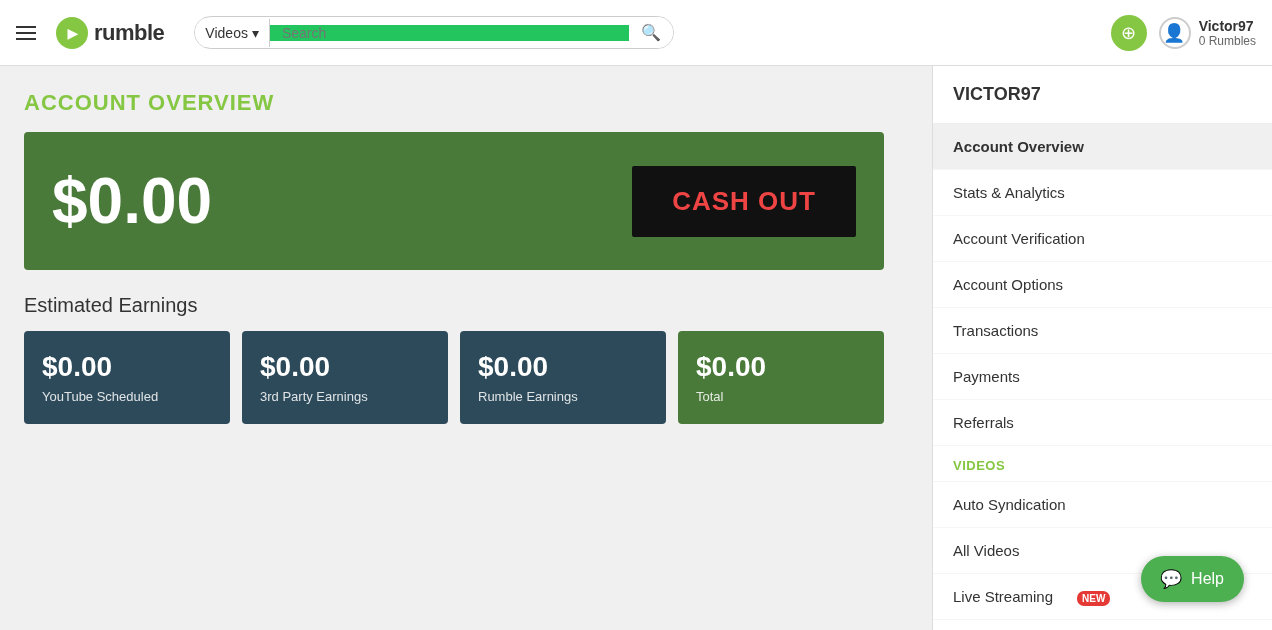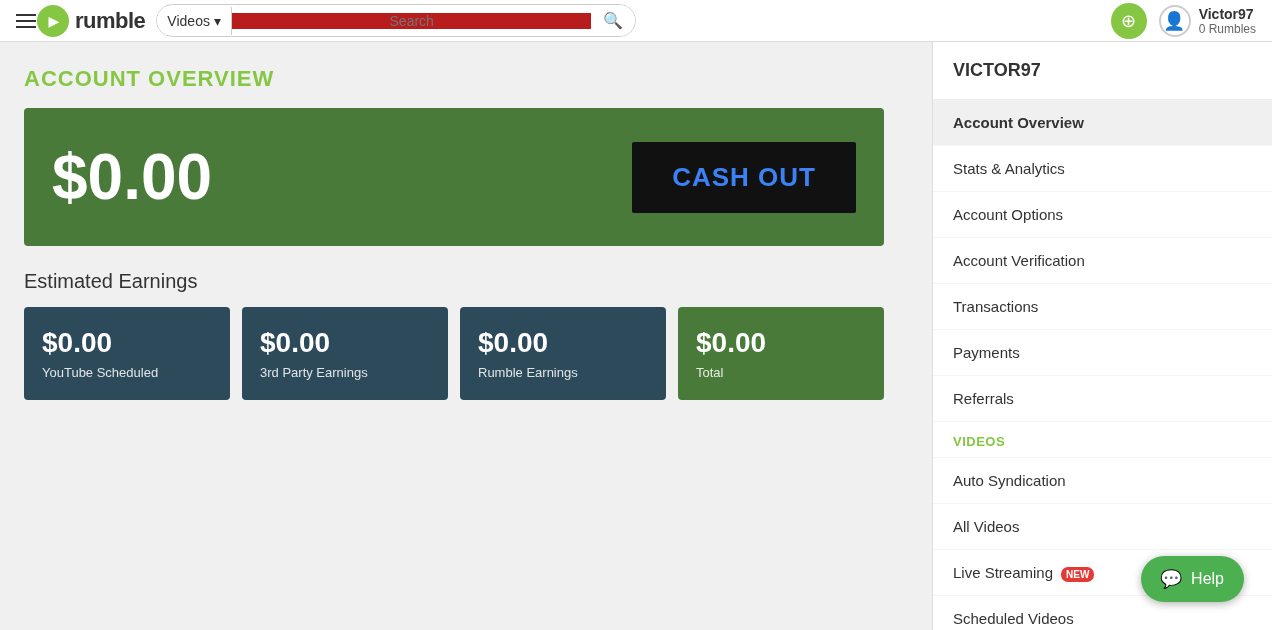--- a/index.html
+++ b/index.html
@@ -4,23 +4,23 @@
   <style>
     * { box-sizing: border-box; margin: 0; padding: 0; }
     body { font-family: Arial, sans-serif; background: #f0f0f0; color: #333; }
 
     
     .header {
       display: flex;
       align-items: center;
       background: #fff;
       padding: 0 16px;
-      height: 42px;
+      height: 66px;
       border-bottom: 1px solid #ddd;
-      gap: 1px;
+      gap: 20px;
     }
     .hamburger-icon {
       display: flex; flex-direction: column; gap: 4px; cursor: pointer;
     }
     .hamburger-icon span {
       width: 20px; height: 2px; background: #333; display: block;
     }
     .logo {
       display: flex; align-items: center; gap: 6px; text-decoration: none;
     }
@@ -42,21 +42,21 @@
       overflow: hidden; margin-left: 10px; flex: 1; max-width: 480px;
     }
     .search-type-select {
       display: flex; align-items: center; padding: 6px 10px; background: #fff;
       border-right: 1px solid #ccc; cursor: pointer; gap: 4px;
     }
     .search-type-select span { font-size: 14px; color: #333; }
     .chevron-down-icon { font-size: 10px; color: #666; }
     .search-input {
       border: none; outline: none; padding: 0 12px; font-size: 14px;
-      flex: 1; background: #b91c1c; text-align: center;
+      flex: 1; background: #22c55e;
     }
     .search-button {
       padding: 6px 12px; background: #fff; border: none; cursor: pointer;
       font-size: 16px; color: #333;
     }
     .header-right {
       display: flex; align-items: center; gap: 12px; margin-left: auto;
     }
     .upload-button {
       width: 36px; height: 36px; background: #85c742; border-radius: 50%;
@@ -92,21 +92,21 @@
     
     .balance-card {
       background: #4a7a3a; border-radius: 4px; padding: 32px 28px;
       display: flex; align-items: center; justify-content: space-between;
       margin-bottom: 24px; max-width: 860px;
     }
     .balance-amount {
       font-size: 64px; font-weight: bold; color: white;
     }
     .cash-out-button {
-      background: #111; color: #3b82f6; border: none; padding: 20px 40px;
+      background: #111; color: #ef4444; border: none; padding: 20px 40px;
       font-size: 26px; font-weight: bold; letter-spacing: 1px; cursor: pointer;
       border-radius: 2px;
     }
 
     
     .section-title {
       font-size: 20px; font-weight: normal; color: #333; margin-bottom: 14px;
     }
     .earnings-grid {
       display: grid; grid-template-columns: repeat(4, 1fr); gap: 12px;
@@ -141,21 +141,21 @@
       border-bottom: 1px solid #f5f5f5; text-decoration: none; display: block;
     }
     .sidebar-item.active { background: #f0f0f0; font-weight: bold; }
     .sidebar-section-label {
       padding: 12px 20px 8px; font-size: 13px; font-weight: bold;
       color: #85c742; text-transform: uppercase; letter-spacing: 0.5px;
       border-bottom: 1px solid #f5f5f5;
     }
     .sidebar-item .new-badge {
       background: #e53935; color: white; font-size: 10px; font-weight: bold;
-      padding: 2px 5px; border-radius: 7px; margin-left: 8px;
+      padding: 2px 5px; border-radius: 7px; margin-left: 24px;
       vertical-align: middle;
     }
 
     
     .help-button {
       position: fixed; bottom: 28px; right: 28px;
       background: #4caf50; color: white; border: none; border-radius: 30px;
       padding: 12px 20px; font-size: 16px; cursor: pointer;
       display: flex; align-items: center; gap: 8px; box-shadow: 0 2px 8px rgba(0,0,0,0.3);
     }
@@ -233,22 +233,22 @@
   </div>
       </div>
   </div>
 
   <div class="sidebar">
     <div class="sidebar-username">VICTOR97</div>
     <nav class="sidebar-nav">
 
     <a class="sidebar-item active">Account Overview</a>
         <a class="sidebar-item">Stats &amp; Analytics</a>
+        <a class="sidebar-item">Account Verification</a>
         <a class="sidebar-item">Account Options</a>
-        <a class="sidebar-item">Account Verification</a>
         <a class="sidebar-item">Transactions</a>
         <a class="sidebar-item">Payments</a>
         <a class="sidebar-item">Referrals</a>
         <div class="sidebar-section-label">VIDEOS</div>
         <a class="sidebar-item">Auto Syndication</a>
         <a class="sidebar-item">All Videos</a>
         <a class="sidebar-item">Live Streaming<span class="new-badge">NEW</span></a>
         <a class="sidebar-item">Scheduled Videos</a>
       </nav>
   </div>

